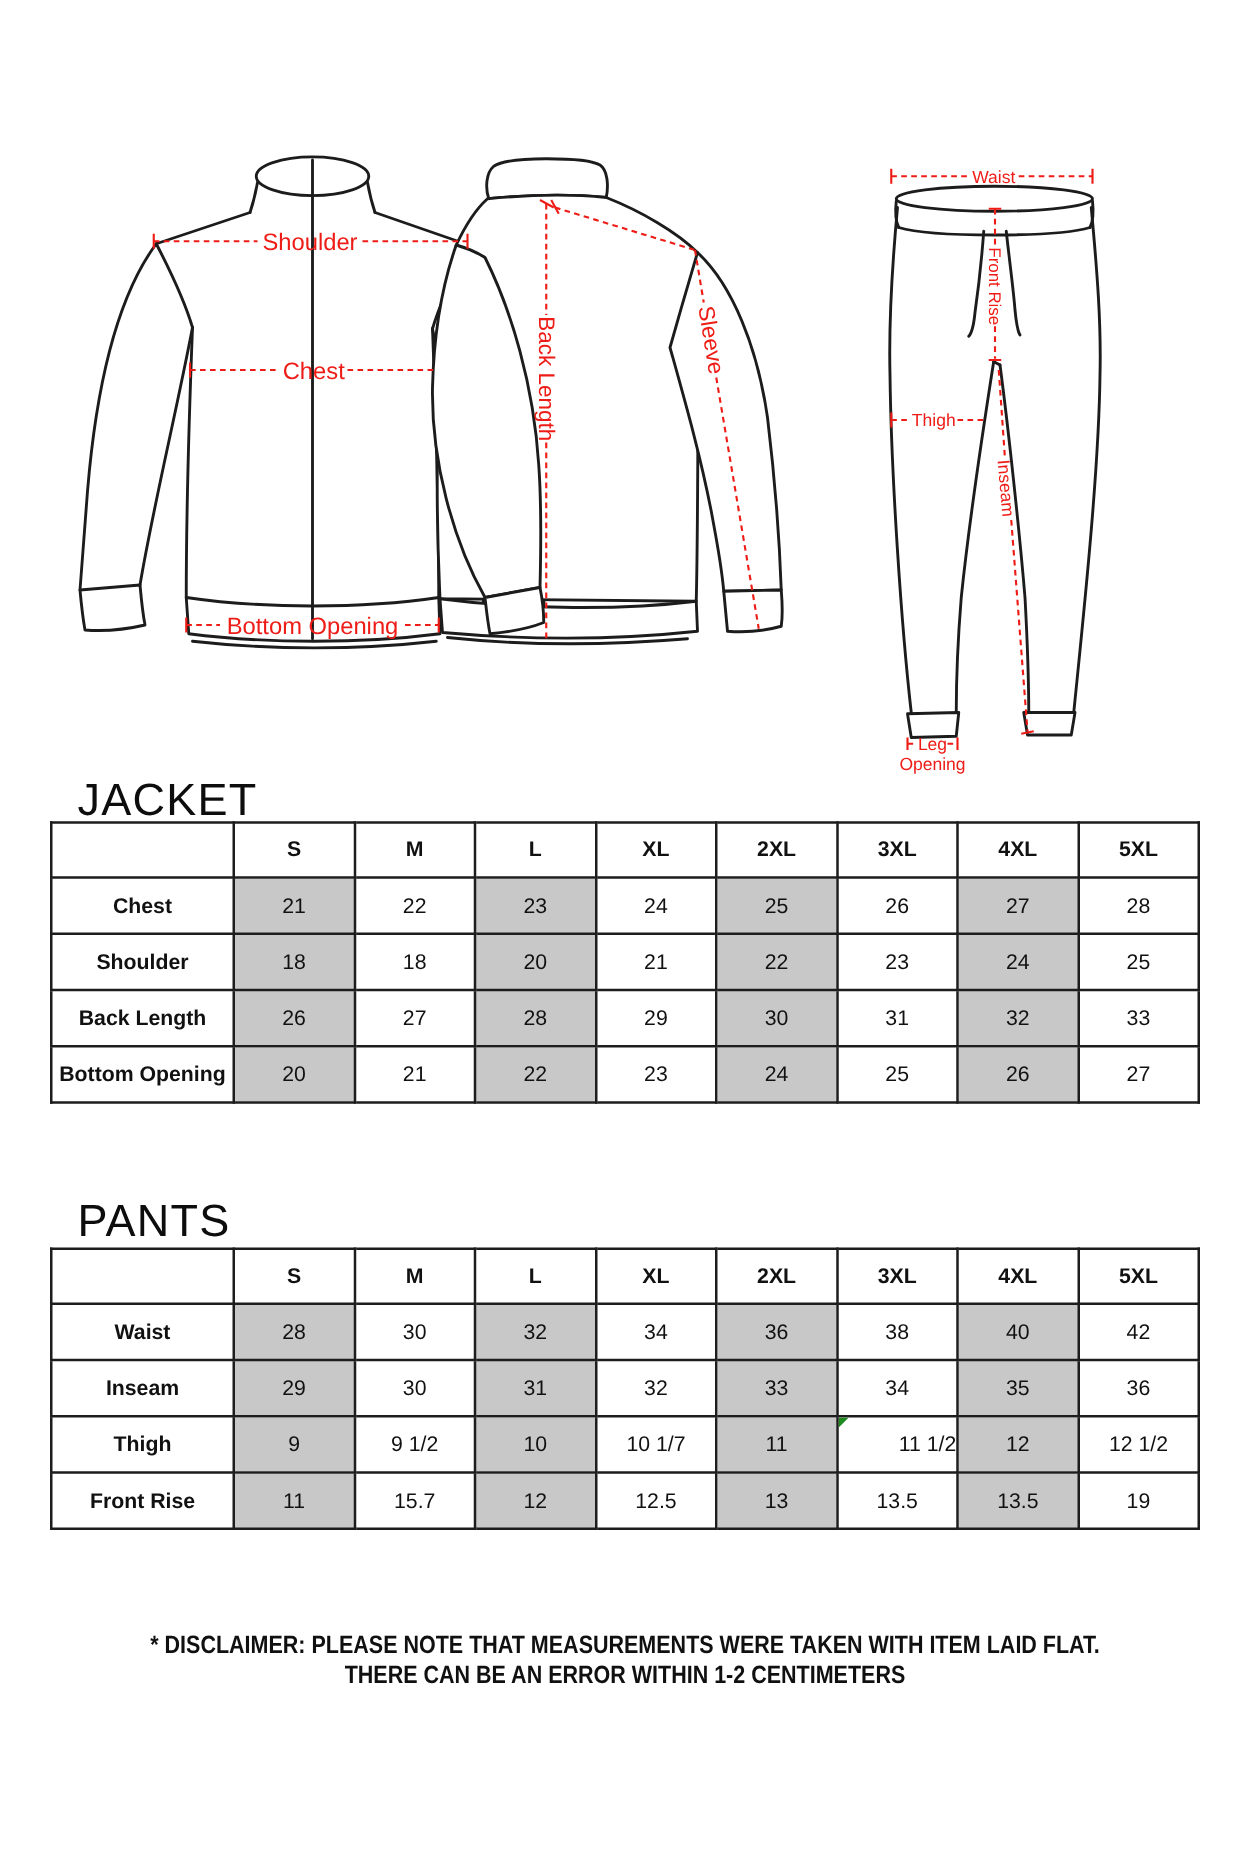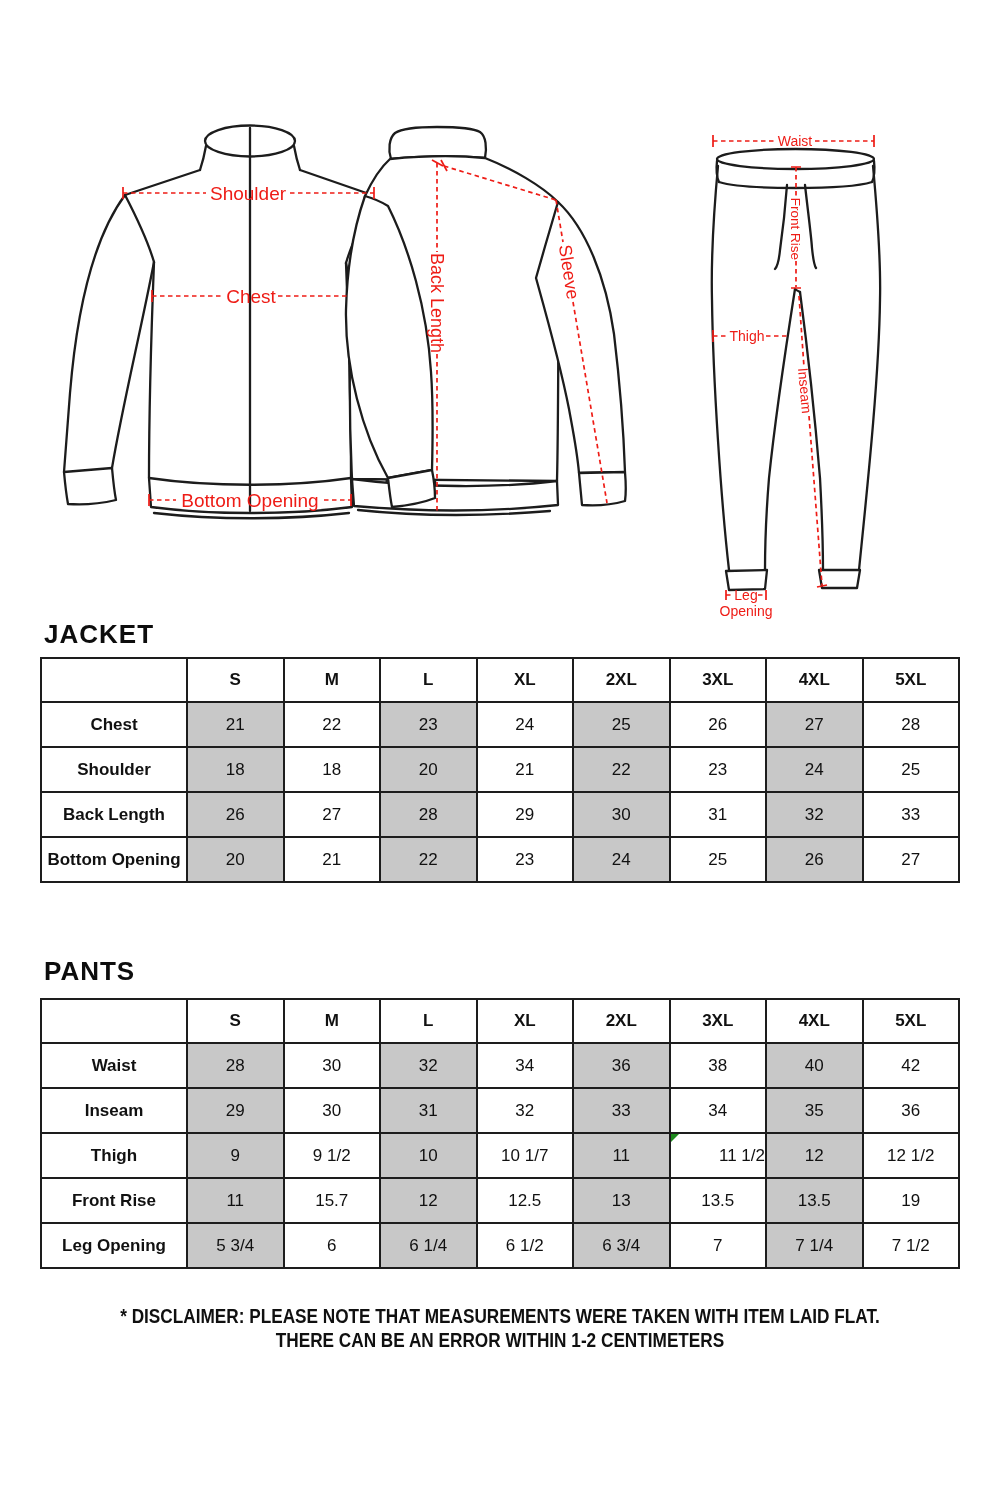--- a/index.html
+++ b/index.html
@@ -13,21 +13,21 @@
 
   
   #diagram{position:absolute;top:0;left:0;}
   .g{stroke:var(--line);stroke-width:2.3;fill:none;stroke-linecap:round;stroke-linejoin:round;}
   .gf{stroke:var(--line);stroke-width:2.3;fill:#ffffff;stroke-linecap:round;stroke-linejoin:round;}
   .m-line{stroke:var(--red);stroke-width:1.7;fill:none;stroke-dasharray:4.5 3.5;}
   .m-tick{stroke:var(--red);stroke-width:1.7;fill:none;}
   .m-text{fill:var(--red);font-family:"Liberation Sans",sans-serif;}
 
   
-  .section-title{position:absolute;left:44px;font-size:26px;font-weight:bold;color:#0d0d0d;letter-spacing:1px;}
+  .section-title{position:absolute;left:62px;font-size:36px;font-weight:normal;color:#0d0d0d;letter-spacing:1px;}
   #jacket-title{top:619px;}
   #pants-title{top:956px;}
 
   
   .size-table{position:absolute;left:40px;border-collapse:collapse;table-layout:fixed;width:920px;}
   #jacket-table{top:657px;}
   #pants-table{top:998px;}
   .size-table th,.size-table td{border:2px solid #1d1d1d;text-align:center;vertical-align:middle;
        font-size:17px;color:#111;padding:0;overflow:hidden;}
   .size-table th{font-weight:bold;}
@@ -269,30 +269,19 @@
       <th>Front Rise</th>
       <td>11</td>
       <td>15.7</td>
       <td>12</td>
       <td>12.5</td>
       <td>13</td>
       <td>13.5</td>
       <td>13.5</td>
       <td>19</td>
     </tr>
-    <tr>
-      <th>Leg Opening</th>
-      <td>5 3/4</td>
-      <td>6</td>
-      <td>6 1/4</td>
-      <td>6 1/2</td>
-      <td>6 3/4</td>
-      <td>7</td>
-      <td>7 1/4</td>
-      <td>7 1/2</td>
-    </tr>
   </tbody>
 </table>
 
 <div id="disclaimer">
   <div>* DISCLAIMER: PLEASE NOTE THAT MEASUREMENTS WERE TAKEN WITH ITEM LAID FLAT.</div>
   <div>THERE CAN BE AN ERROR WITHIN 1-2 CENTIMETERS</div>
 </div>
 
 </body></html>

